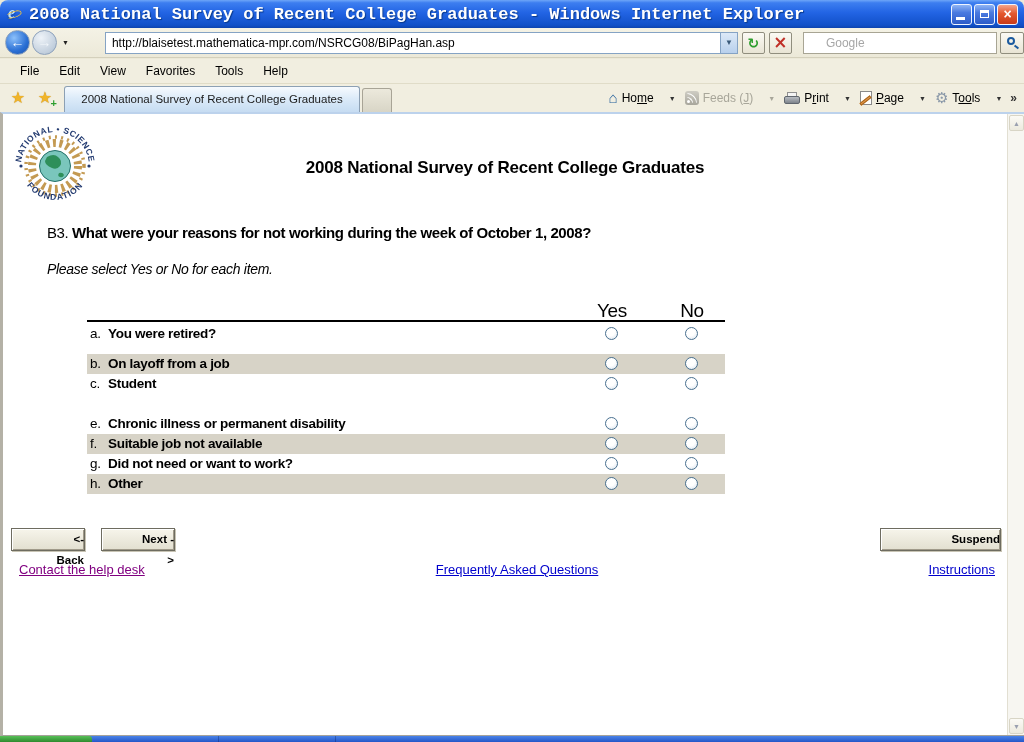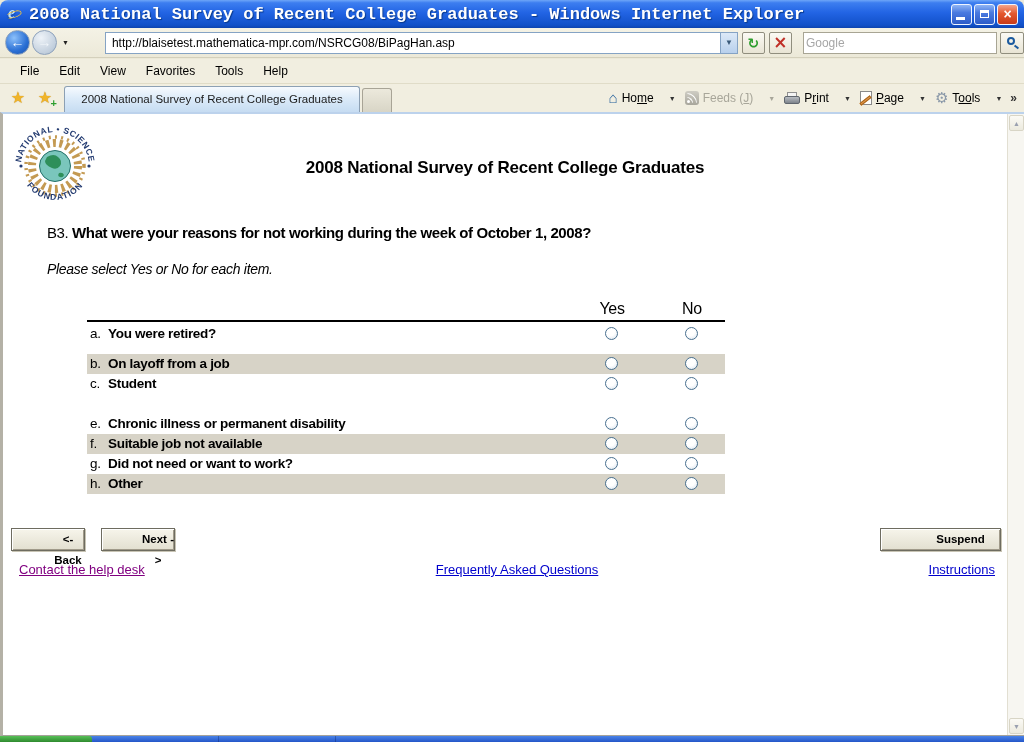--- a/index.html
+++ b/index.html
@@ -36,21 +36,21 @@
   .url-input { width:615px; height:22px; border:1px solid #85a3c4; border-right:none; background:#fff;
     font:12px "Liberation Sans",sans-serif; padding:0 6px; color:#000; }
   .url-dropbtn { width:18px; height:22px; border:1px solid #85a3c4; background:linear-gradient(180deg,#dce9f7,#b8d0ec);
     font-size:8px; color:#3a5a7a; text-align:center; line-height:20px; cursor:pointer; }
   .sq-btn { width:23px; height:22px; margin-left:4px; border:1px solid #908e7e; border-radius:2px;
     background:linear-gradient(180deg,#fbfaf4,#e8e4d4); text-align:center; cursor:pointer; flex:0 0 auto; }
   .refresh-glyph { font:bold 14px/20px "DejaVu Sans",sans-serif; color:#2e9e2e; }
   .stop-glyph { font:bold 17px/19px "DejaVu Sans",sans-serif; color:#c03028; }
   .search-wrap { display:flex; align-items:center; margin-left:11px; }
   .search-input { width:194px; height:22px; border:1px solid #a8a594; background:#fff;
-    font:12px "Liberation Sans",sans-serif; padding:0 2px; color:#444; }
+    font:12px "Liberation Sans",sans-serif; padding:0 22px; color:#444; }
   .search-input::placeholder { color:#a6a6a6; }
   .search-btn { width:24px; height:22px; margin-left:3px; border:1px solid #908e7e; border-radius:2px;
     background:linear-gradient(180deg,#fbfaf4,#e8e4d4); position:relative; cursor:pointer; }
   .mag-circle { position:absolute; left:6px; top:4px; width:8px; height:8px; border:2px solid #1b5a9e; border-radius:50%; }
   .mag-handle { position:absolute; left:13px; top:13px; width:5px; height:2px; background:#1b5a9e; transform:rotate(40deg); }
   .search-dropbtn { width:14px; height:22px; margin-left:2px; border:1px solid #908e7e; border-radius:2px;
     background:linear-gradient(180deg,#fbfaf4,#e8e4d4); font-size:7px; color:#333; text-align:center; line-height:20px; cursor:pointer; }
 
   
   .menurow { position:absolute; top:59px; left:0; width:1024px; height:25px; background:#f1eee0;
@@ -100,34 +100,34 @@
 
   .nsf-logo { position:absolute; left:10px; top:10px; }
   .page-title { position:absolute; left:0; top:44px; width:1004px; text-align:center;
     font-size:17px; font-weight:bold; color:#000; letter-spacing:-0.2px; }
   .question { position:absolute; left:44px; top:110px; font-size:15px; letter-spacing:-0.4px; white-space:nowrap; }
   .q-num { font-weight:normal; }
   .q-text { font-weight:bold; }
   .instruction { position:absolute; left:44px; top:147px; font-style:italic; font-size:14px; letter-spacing:-0.3px; }
 
   .survey-table { position:absolute; left:84px; top:186px; width:638px; height:198px; }
-  .col-hdr { position:absolute; top:0; width:50px; text-align:center; font-size:16px; letter-spacing:-0.3px; }
+  .col-hdr { position:absolute; top:0; width:50px; text-align:center; font-size:19px; letter-spacing:-0.3px; }
   .col-yes { left:500px; } .col-no { left:580px; }
   .hdr-rule { position:absolute; top:20px; left:0; width:100%; height:2px; background:#000; }
   .srow { position:absolute; left:0; width:100%; height:20px; font-size:13.5px; letter-spacing:-0.3px; line-height:20px; }
   .srow.shaded { background:#d7d3c7; }
   .rletter { display:inline-block; margin-left:3px; width:18px; font-weight:normal; }
   .rlabel { font-weight:bold; }
   .radio { position:absolute; top:3px; width:13px; height:13px; border:1px solid #49708f; border-radius:50%;
     background:radial-gradient(circle at 38% 30%, #ffffff 45%, #e8eef4 75%, #ccd8e2 100%); cursor:pointer; }
   .radio.ryes { left:518px; } .radio.rno { left:598px; }
 
   .pbtn { position:absolute; height:23px; background:linear-gradient(180deg,#f7f5eb,#e2dfd0);
     border:1px solid #6e6c60; box-shadow:inset 1px 1px 0 #fff, inset -1px -1px 0 #a09a8a, 1px 1px 0 #c8c4b4;
-    font:bold 11.5px "Liberation Sans",sans-serif; color:#000; text-align:center; line-height:21px; cursor:pointer;padding-left:40px; }
+    font:bold 11.5px "Liberation Sans",sans-serif; color:#000; text-align:right; line-height:21px; cursor:pointer;padding-left:40px; }
   .btn-back { left:8px; top:414px; width:74px; }
   .btn-next { left:98px; top:414px; width:74px; }
   .btn-suspend { left:877px; top:414px; width:121px; }
 
   .bottom-links { position:absolute; left:12px; top:448px; width:1004px; height:18px; font-size:13px; }
   .blink { text-decoration:underline; cursor:pointer; }
   .link-help { position:absolute; left:4px; color:#800080; }
   .link-faq { position:absolute; left:0; width:100%; text-align:center; color:#0000cc; }
   .link-faq span { pointer-events:auto; }
   .link-instr { position:absolute; right:24px; color:#0000cc; }

